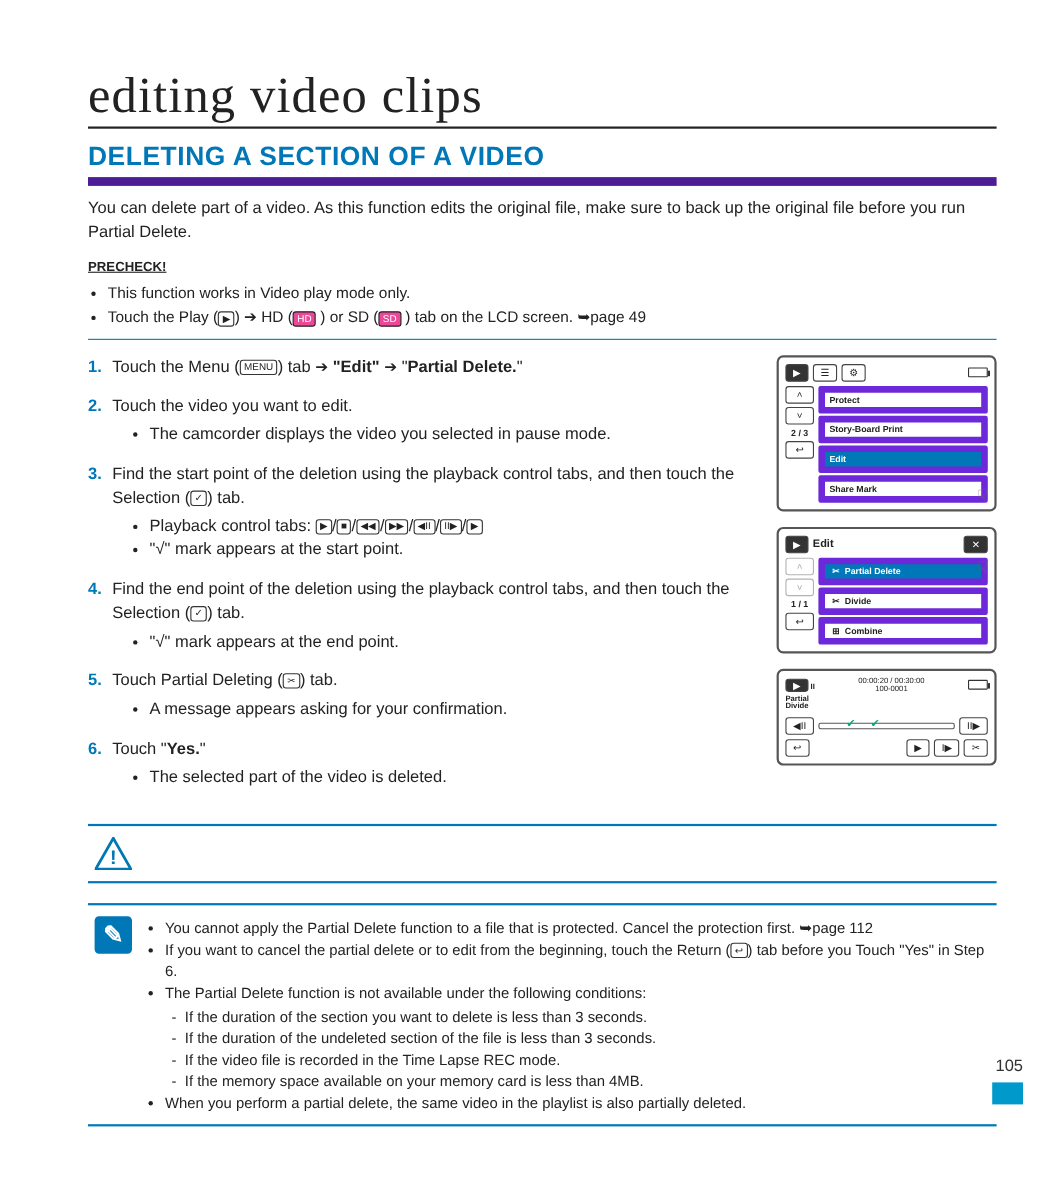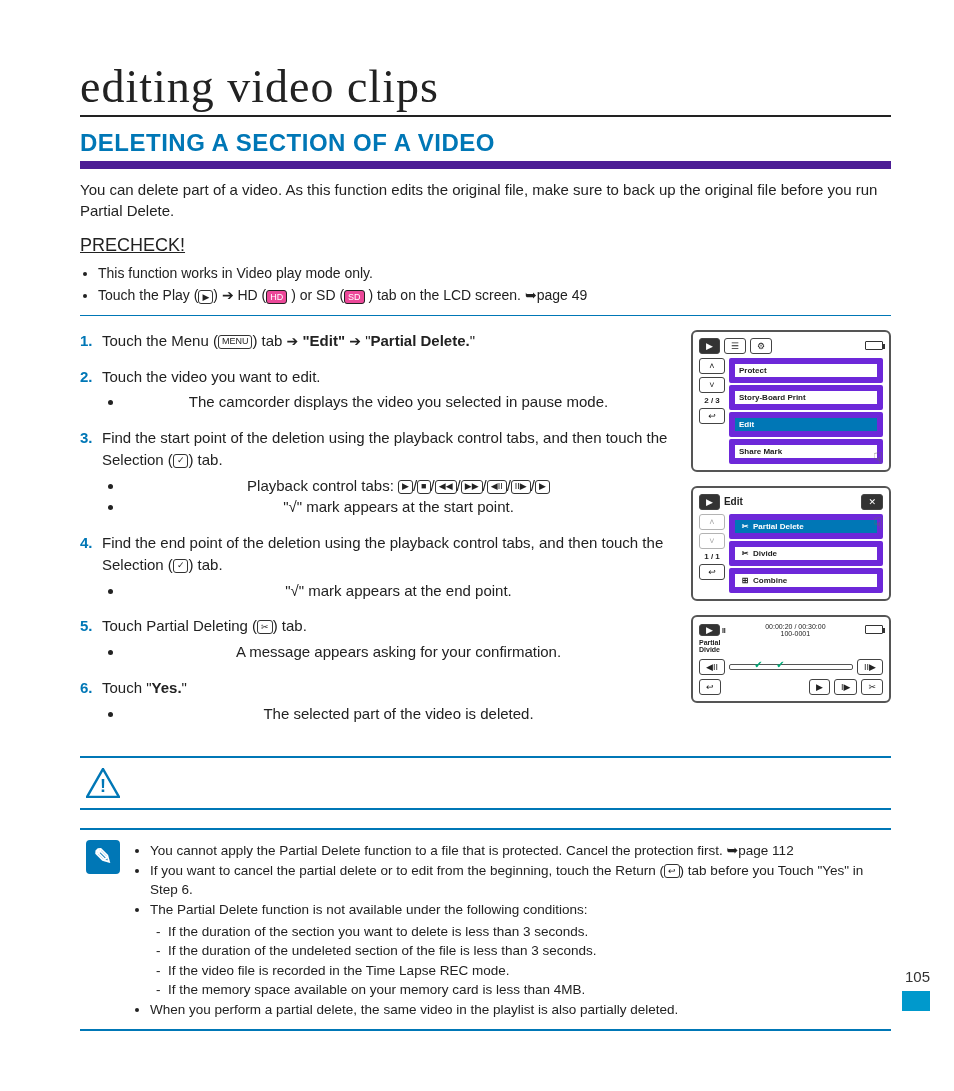--- a/index.html
+++ b/index.html
@@ -1,31 +1,31 @@
 <!DOCTYPE html>
 <html><head>
 <meta charset="utf-8">
 <style>
   * { box-sizing: border-box; margin: 0; padding: 0; }
   body { font-family: Arial, Helvetica, sans-serif; color: #222; background: #fff; width: 954px; }
-  .page { padding: 60px 63px 40px 80px; position: relative; }
+  .page { padding: 60px 48px 40px 80px; position: relative; }
   .chapter-title { font-family: "Times New Roman", Georgia, serif; font-weight: 300; font-size: 46px; letter-spacing: 1px; border-bottom: 2px solid #222; padding-bottom: 2px; margin-bottom: 12px; }
   .section-title { color: #0077b6; font-size: 24px; font-weight: 700; letter-spacing: 0.5px; border-bottom: 8px solid #4c1d95; padding-bottom: 4px; margin-bottom: 10px; }
   .intro { font-size: 15px; line-height: 1.4; margin-bottom: 14px; }
-  .precheck-title { font-weight: 400; text-decoration: underline; font-size: 18px; margin-bottom: 6px; }
+  .precheck-title { font-weight: 700; text-decoration: underline; font-size: 12px; margin-bottom: 6px; }
   .precheck-list { font-size: 14px; line-height: 1.6; margin-bottom: 8px; padding-left: 18px; }
   .precheck-list li { list-style: disc; }
   hr.thin { border: none; border-top: 1.5px solid #0077b6; margin: 6px 0 14px; }
   .main-row { display: flex; gap: 18px; }
   .steps-col { flex: 1; }
   .screens-col { width: 200px; display: flex; flex-direction: column; gap: 14px; }
   ol.steps { list-style: none; counter-reset: step; }
   ol.steps > li { position: relative; padding-left: 22px; margin-bottom: 14px; font-size: 15px; line-height: 1.45; }
   ol.steps > li::before { counter-increment: step; content: counter(step) "."; position: absolute; left: 0; top: 0; color: #0077b6; font-weight: 700; }
-  ol.steps ul { list-style: disc; margin-left: 22px; margin-top: 4px; font-size: 15px; text-align: center; }
+  ol.steps ul { list-style: disc; margin-left: 34px; margin-top: 4px; font-size: 15px; }
   .iconbox { display: inline-flex; align-items: center; justify-content: center; border: 1px solid #333; border-radius: 3px; font-size: 9px; padding: 0 3px; height: 14px; vertical-align: middle; background: #fff; }
   .iconbox.black { background: #ec4899; color: #fff; border-color: #222; }
   .arrow { font-size: 14px; }
   .hookarrow { font-size: 14px; }
   .bold { font-weight: 700; }
 
   
   .lcd { border: 2px solid #555; border-radius: 6px; padding: 6px; background: #fff; font-size: 9px; position: relative; }
   .lcd-top { display: flex; gap: 4px; align-items: center; margin-bottom: 4px; }
   .tab-btn { border: 1px solid #444; border-radius: 3px; padding: 2px 6px; font-size: 9px; display: inline-flex; align-items: center; justify-content: center; min-width: 20px; height: 16px; }

